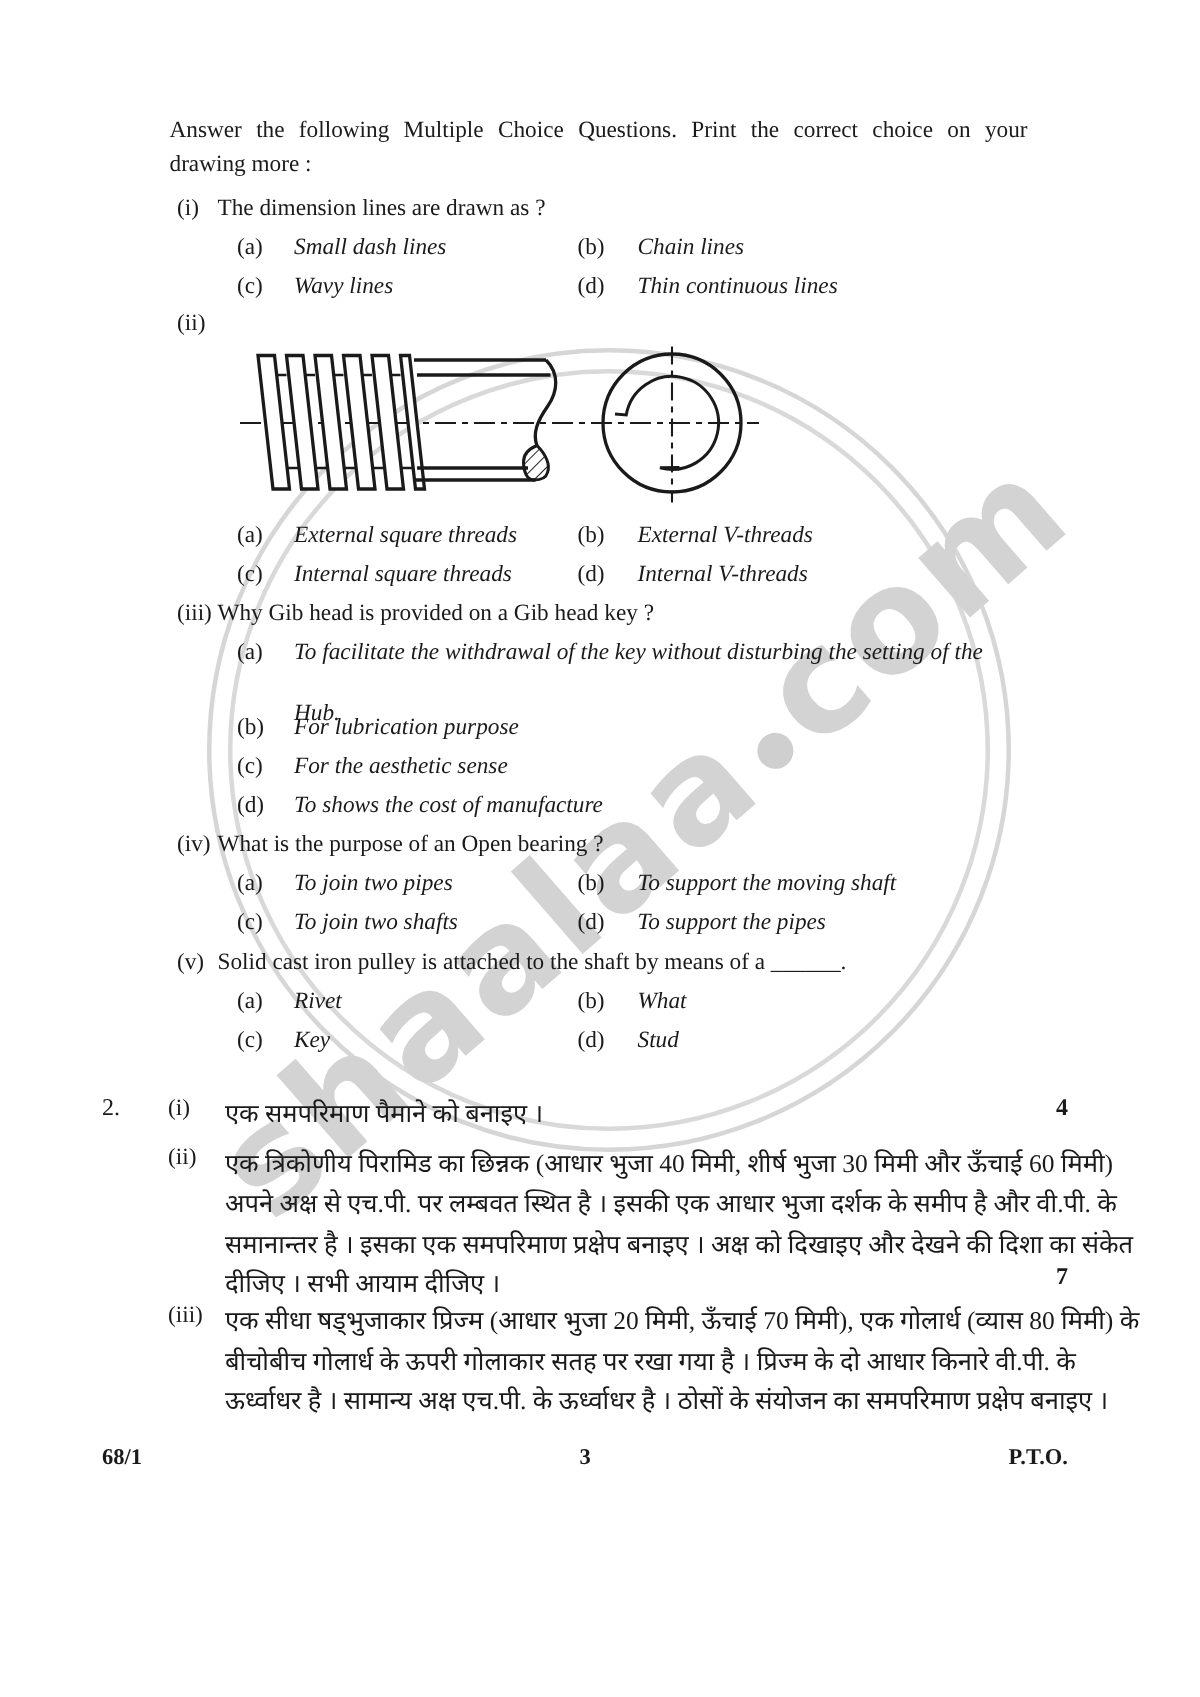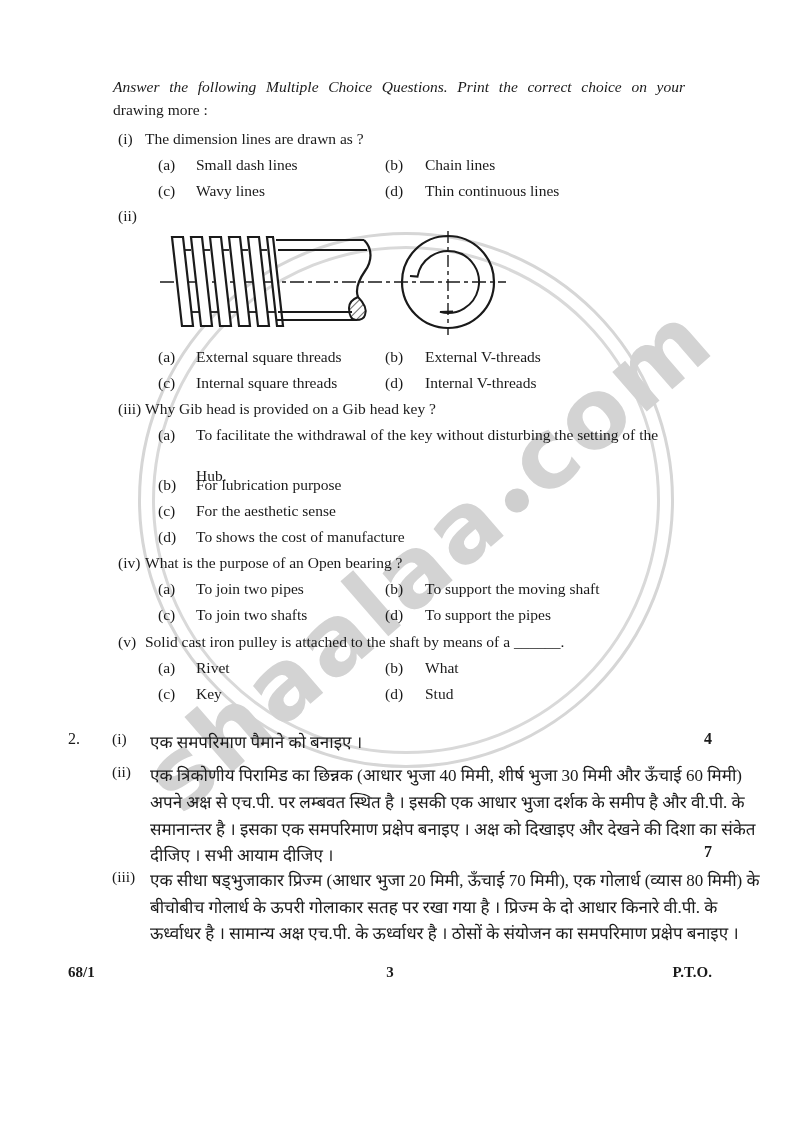--- a/index.html
+++ b/index.html
@@ -26,27 +26,27 @@
     color:#d3d3d3;white-space:nowrap;
   }
   .wm-dot{
     display:inline-block;width:24px;height:24px;border-radius:50%;
     background:#cfcfcf;margin:0 8px 6px 10px;vertical-align:baseline;
   }
 
   
   .layer{position:absolute;z-index:2;}
   #s1{left:113px;top:75px;width:572px;height:650px;font-size:15.5px;}
-  .jline{text-align:justify;text-align-last:justify;width:572px;line-height:23px;font-style:italic;}
+  .jline{text-align:justify;text-align-last:justify;width:572px;line-height:23px;}
   .pline{line-height:23px;}
   .row{position:absolute;left:0;width:100%;height:23px;white-space:nowrap;}
   .rn{position:absolute;left:5px;}
   .qt{position:absolute;left:32px;white-space:nowrap;text-align:center;}
   .om{position:absolute;left:45px;}
-  .ot{position:absolute;left:83px;white-space:nowrap;}
+  .ot{position:absolute;left:83px;white-space:nowrap;font-style:italic;}
   .om.c2{left:272px;}
   .ot.c2{left:312px;}
 
   #fig{position:absolute;left:47px;top:152px;width:350px;height:118px;}
 
   #s2{left:68px;top:722px;width:644px;height:240px;font-size:17px;}
   .hrow{position:absolute;left:0;width:100%;height:27px;white-space:nowrap;}
   .qn2{position:absolute;left:0;font-size:16px;}
   .rn2{position:absolute;left:44px;font-size:15.5px;}
   .ht{position:absolute;left:82px;white-space:nowrap;}

